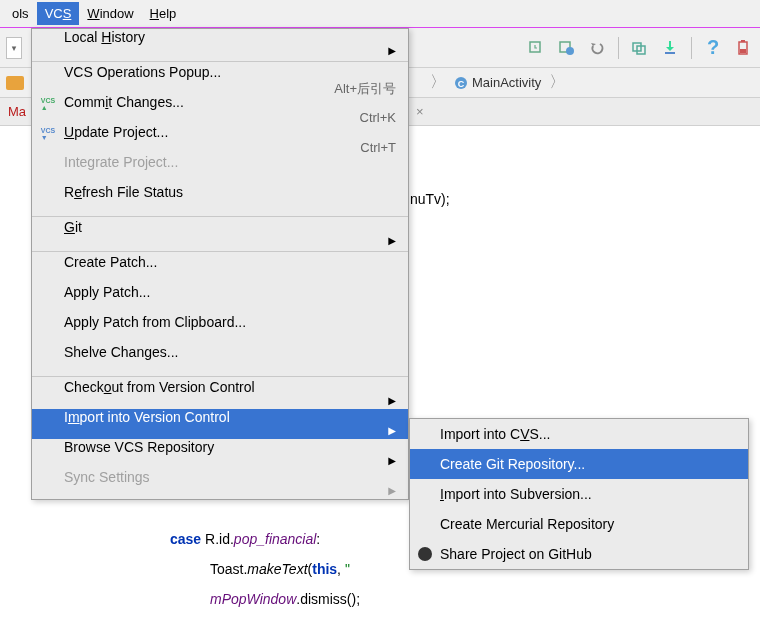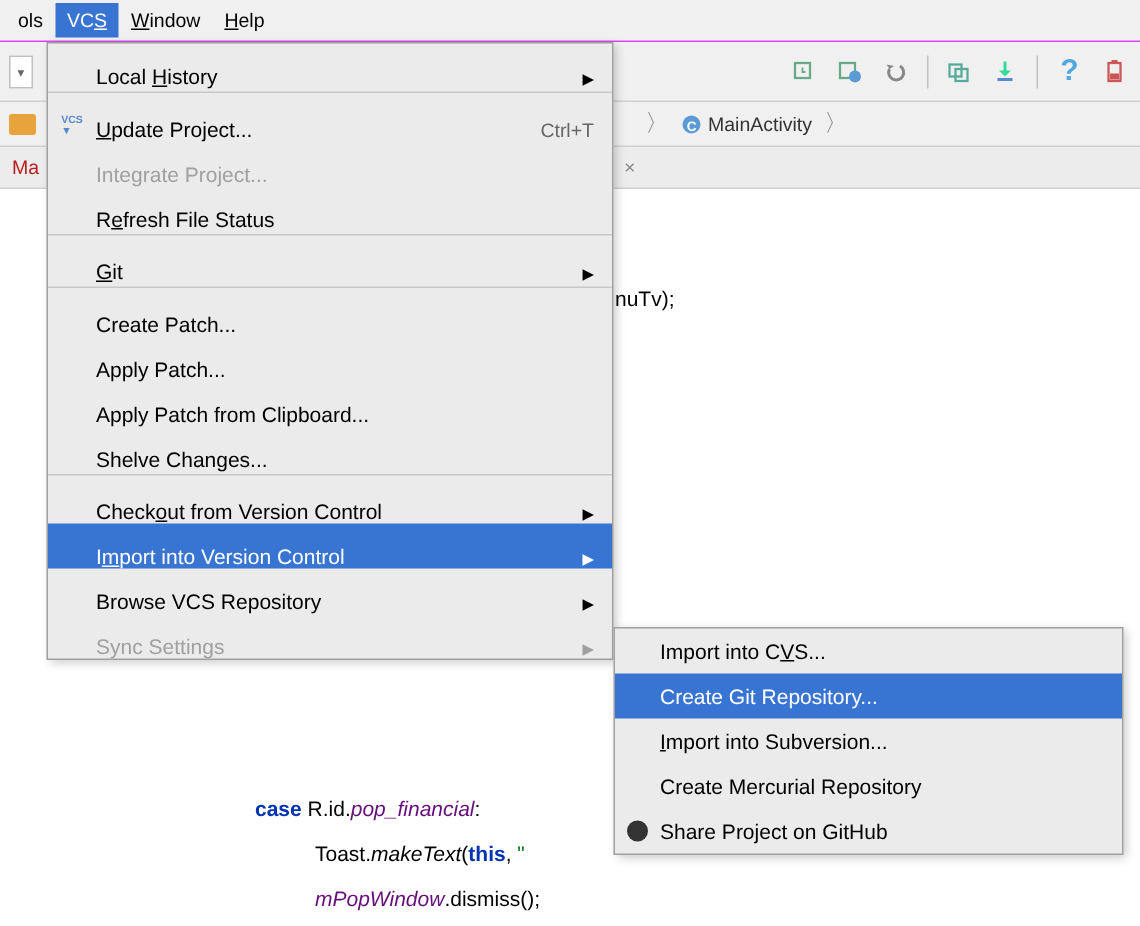--- a/index.html
+++ b/index.html
@@ -29,21 +29,21 @@
     .code-field { color: #660e7a; font-style: italic; }
     .code-method { font-style: italic; }
     .code-str { color: #067d17; }
     .yellow-band { position: absolute; left: 0; right: 0; background: #fffbe6; height: 26px; }
 
     .gutter { position: absolute; left: 0; top: 126px; width: 36px; bottom: 0; background: #fff; border-right: 1px solid #eee; }
     .gutter-mark { position: absolute; left: 8px; width: 14px; height: 14px; border-radius: 50%; background: #4caf50; }
     .gutter-mark::after { content: "↑"; position: absolute; left: 2px; top: -3px; color: #d32f2f; font-size: 12px; font-weight: bold; }
 
     .dropdown-menu { position: absolute; left: 31px; top: 28px; width: 378px; background: #ebebeb; border: 1px solid #a0a0a0; box-shadow: 2px 2px 6px rgba(0,0,0,0.2); z-index: 10; }
-    .menu-row { height: 30px; display: flex; align-items: flex-end; padding: 0 12px 0 32px; font-size: 14px; position: relative; }
+    .menu-row { height: 30px; display: flex; align-items: flex-start; padding: 0 12px 0 32px; font-size: 14px; position: relative; flex-direction: column; }
     .menu-row.disabled { color: #a0a0a0; }
     .menu-row.highlight { background: #3874d1; color: #fff; }
     .menu-row .shortcut { margin-left: auto; font-size: 13px; color: #666; }
     .menu-row .arrow { margin-left: auto; font-size: 10px; }
     .menu-row.highlight .arrow { color: #fff; }
     .menu-sep { height: 1px; background: #c8c8c8; margin: 2px 0; }
     .menu-icon { position: absolute; left: 6px; width: 20px; height: 20px; display: flex; align-items: center; justify-content: center; }
     .vcs-badge { font-size: 7px; font-weight: bold; line-height: 7px; color: #4a6; }
 
     .submenu { position: absolute; left: 409px; top: 418px; width: 340px; background: #ebebeb; border: 1px solid #a0a0a0; box-shadow: 2px 2px 6px rgba(0,0,0,0.2); z-index: 11; }
@@ -144,20 +144,31 @@
 <span style="position:absolute;left:210px;top:460px"><span class="code-field">mPopWindow</span><span>.dismiss();</span></span>
 </div>
 
 <div class="dropdown-menu">
   <div class="menu-row">
       <span>Local <span class="underline-char">H</span>istory</span>
       <span class="arrow">▶</span>
     </div>
   <div class="menu-sep"></div>
   <div class="menu-row">
+      <span>VCS Operations Popup...</span>
+      <span class="shortcut">Alt+后引号</span>
+    </div>
+  <div class="menu-row">
+    <span class="menu-icon">
+        <span class="vcs-badge">VCS<br>▲</span>
+      </span>
+    <span>Comm<span class="underline-char">i</span>t Changes...</span>
+      <span class="shortcut">Ctrl+K</span>
+  </div>
+  <div class="menu-row">
     <span class="menu-icon">
         <span style="font-size:7px;font-weight:bold;line-height:7px;color:#58c">VCS<br>▼</span>
       </span>
     <span><span class="underline-char">U</span>pdate Project...</span>
       <span class="shortcut">Ctrl+T</span>
   </div>
   <div class="menu-row disabled">
       <span>Integrate Project...</span>
     </div>
   <div class="menu-row">

